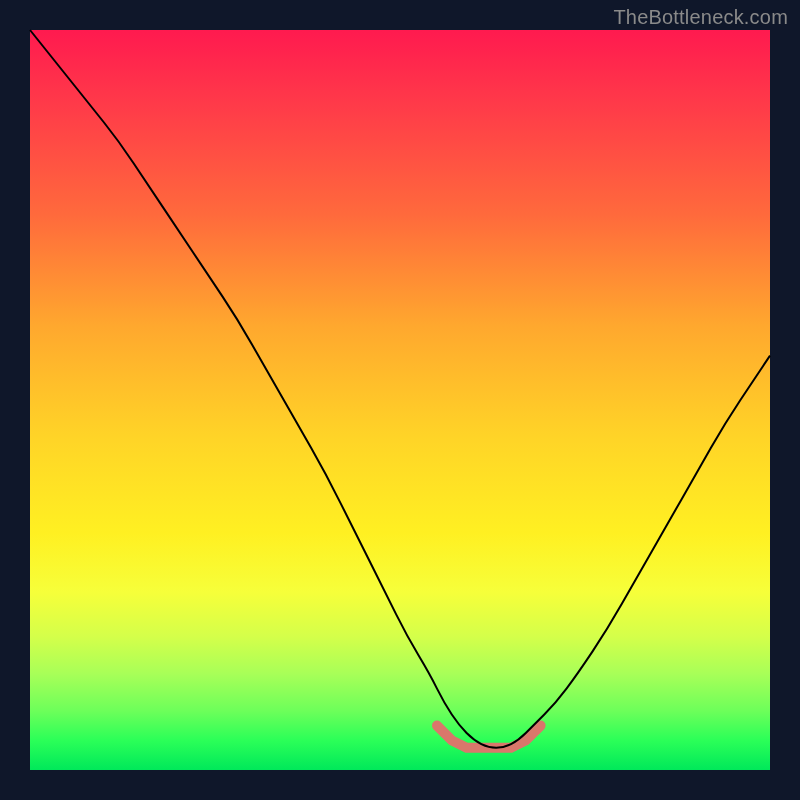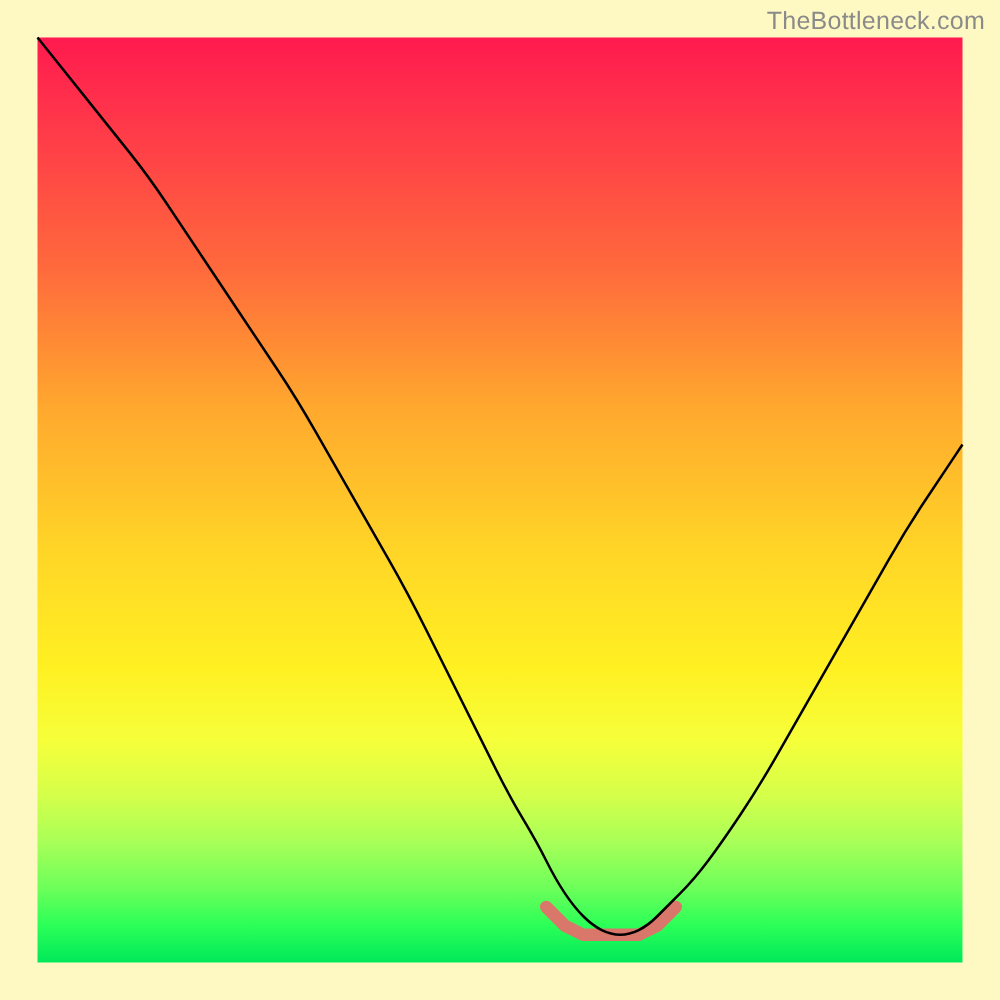--- a/index.html
+++ b/index.html
@@ -10,21 +10,21 @@
     background: #000;
     overflow: hidden;
     font-family: Arial, Helvetica, sans-serif;
   }
   .frame {
     position: absolute;
     left: 0;
     top: 0;
     width: 800px;
     height: 800px;
-    background: #fef9c3;
+    background: #0f172a;
     text-align: right;
   }
   .plot-area {
     position: absolute;
     left: 30px;
     top: 30px;
     width: 740px;
     height: 740px;
     
     background: linear-gradient(

